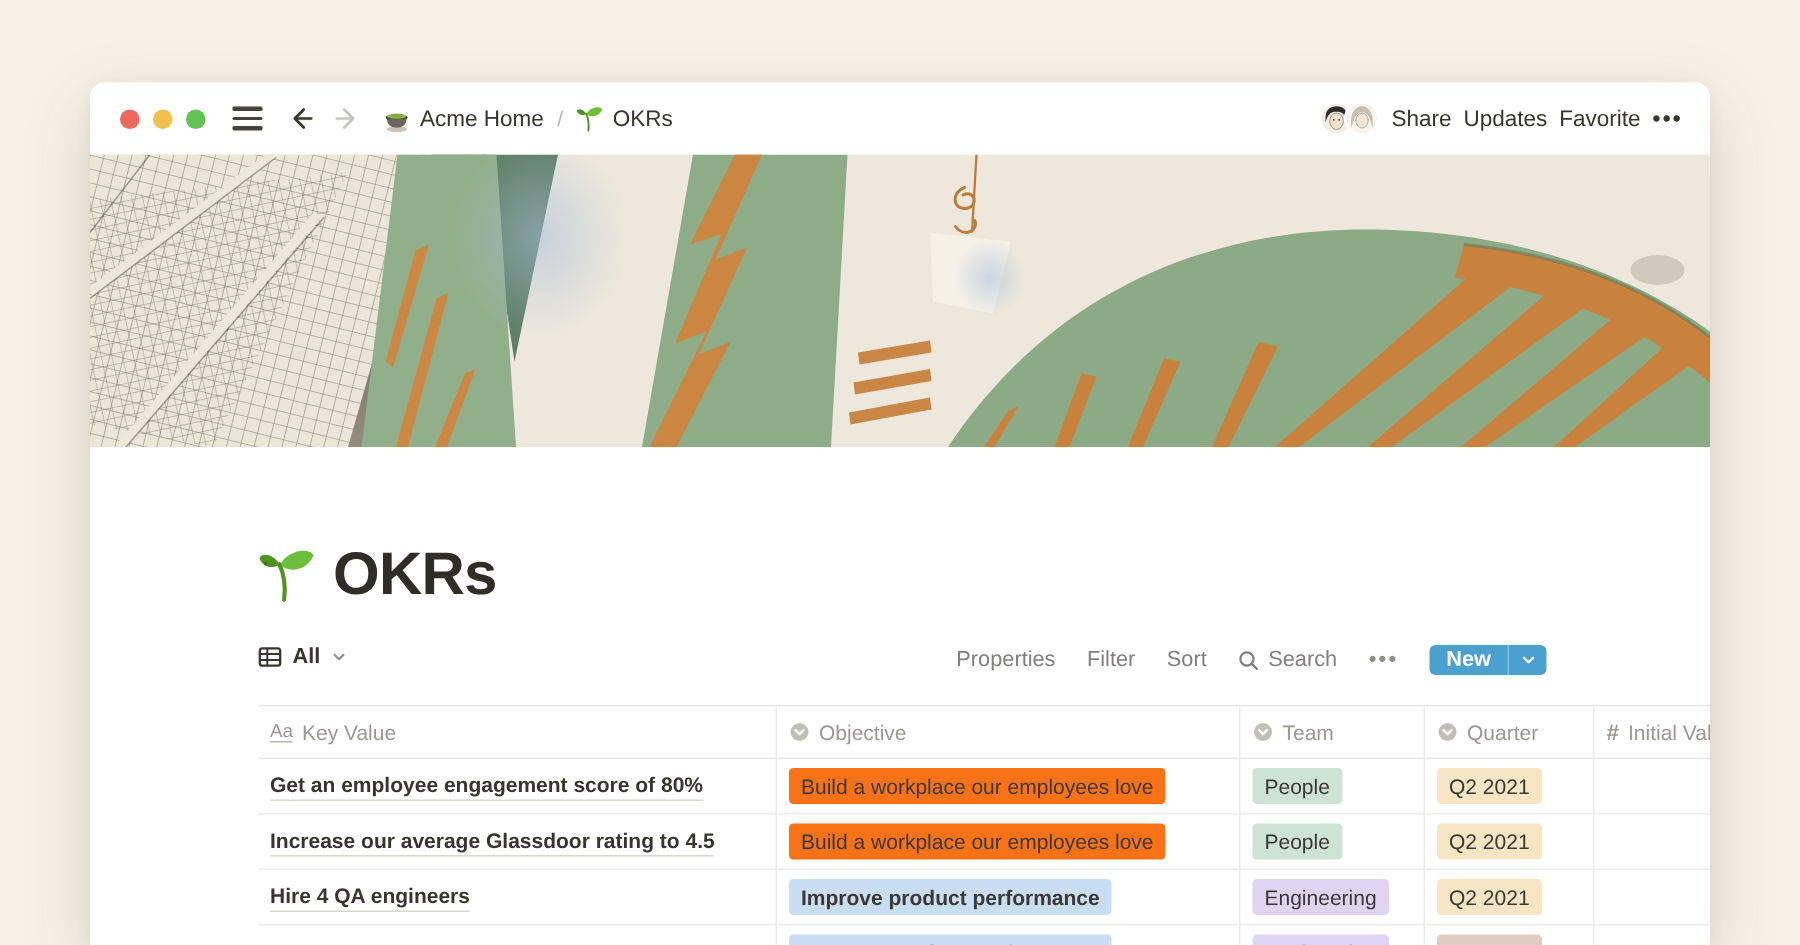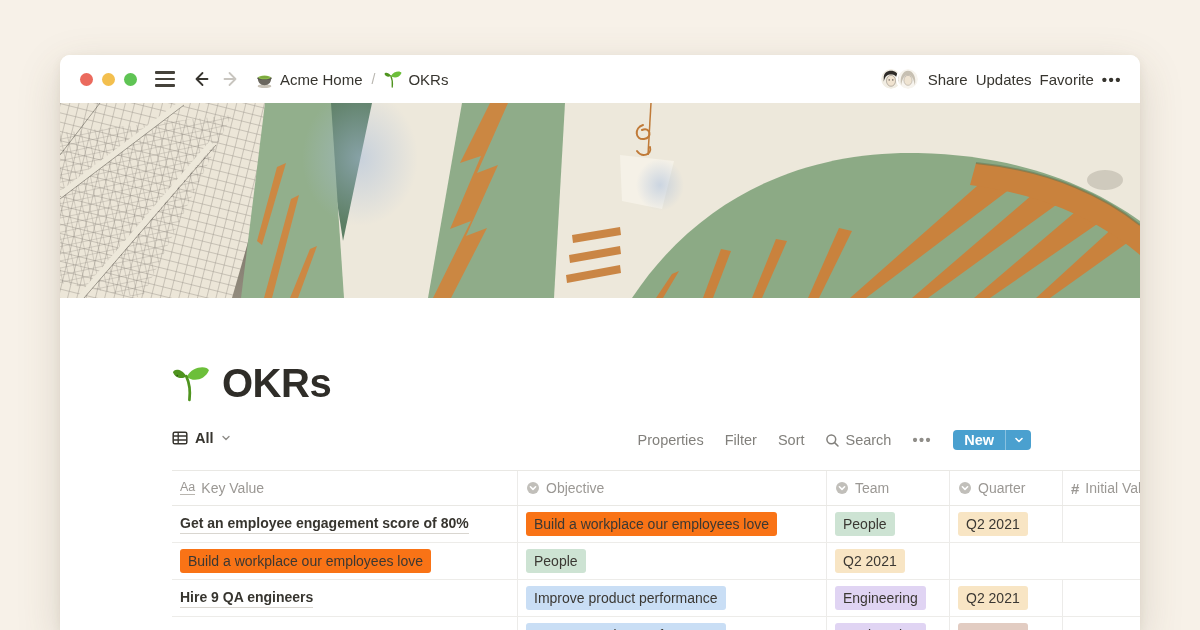--- a/index.html
+++ b/index.html
@@ -58,21 +58,21 @@
   .cell:last-child { border-right:none; }
   .h-cell { color:#9B9894; font-size:14px; gap:6px; }
   .h-icon { flex:0 0 auto; display:flex; align-items:center; }
   .aa-icon { font-size:12.5px; color:#9B9894; border-bottom:1.4px solid #B9B6B0; line-height:13px; letter-spacing:0; }
   .hash-icon { font-size:15px; color:#9B9894; font-weight:bold; }
   .kr-text { font-size:14px; font-weight:bold; color:#37352F; border-bottom:1px solid #D9D6D0; line-height:19px; }
   .tag { display:inline-block; font-size:14px; color:#3B3833; line-height:20px; padding:2px 8px; border-radius:3px; max-width:100%; overflow:hidden; }
   .tag-pink  { background:#f97316; }
   .tag-green { background:#CDE3D3; }
   .tag-tan   { background:#F8E5C4; }
-  .tag-blue  { background:#C9DEF5; }
+  .tag-blue  { background:#C9DEF5;font-weight:bold; }
   .tag-purple{ background:#E0D4F3; }
   .tag-brown { background:#E2CCC2; }
   svg { display:block; }
 </style>
 </head>
 <body>
 
 <div class="window">
 
   <div class="topbar">
@@ -324,34 +324,37 @@
             <span class="tag tag-green">People</span>
           </div>
         <div class="cell">
             <span class="tag tag-tan">Q2 2021</span>
           </div>
         <div class="cell"></div>
       </div>
 
       <div class="t-row t-body-row">
         <div class="cell">
+            <span class="kr-text">Increase our average Glassdoor rating to 4.5</span>
+          </div>
+        <div class="cell">
             <span class="tag tag-pink">Build a workplace our employees love</span>
           </div>
         <div class="cell">
             <span class="tag tag-green">People</span>
           </div>
         <div class="cell">
             <span class="tag tag-tan">Q2 2021</span>
           </div>
         <div class="cell"></div>
       </div>
 
       <div class="t-row t-body-row">
         <div class="cell">
-            <span class="kr-text">Hire 9 QA engineers</span>
+            <span class="kr-text">Hire 4 QA engineers</span>
           </div>
         <div class="cell">
             <span class="tag tag-blue">Improve product performance</span>
           </div>
         <div class="cell">
             <span class="tag tag-purple">Engineering</span>
           </div>
         <div class="cell">
             <span class="tag tag-tan">Q2 2021</span>
           </div>

